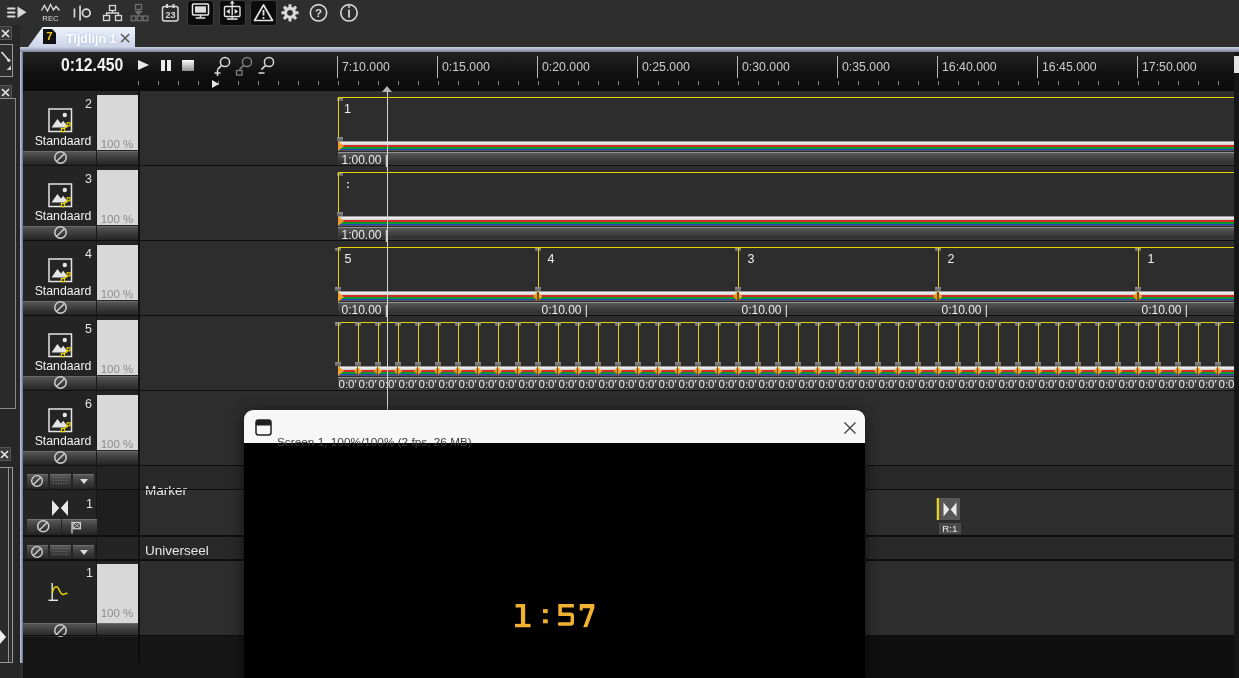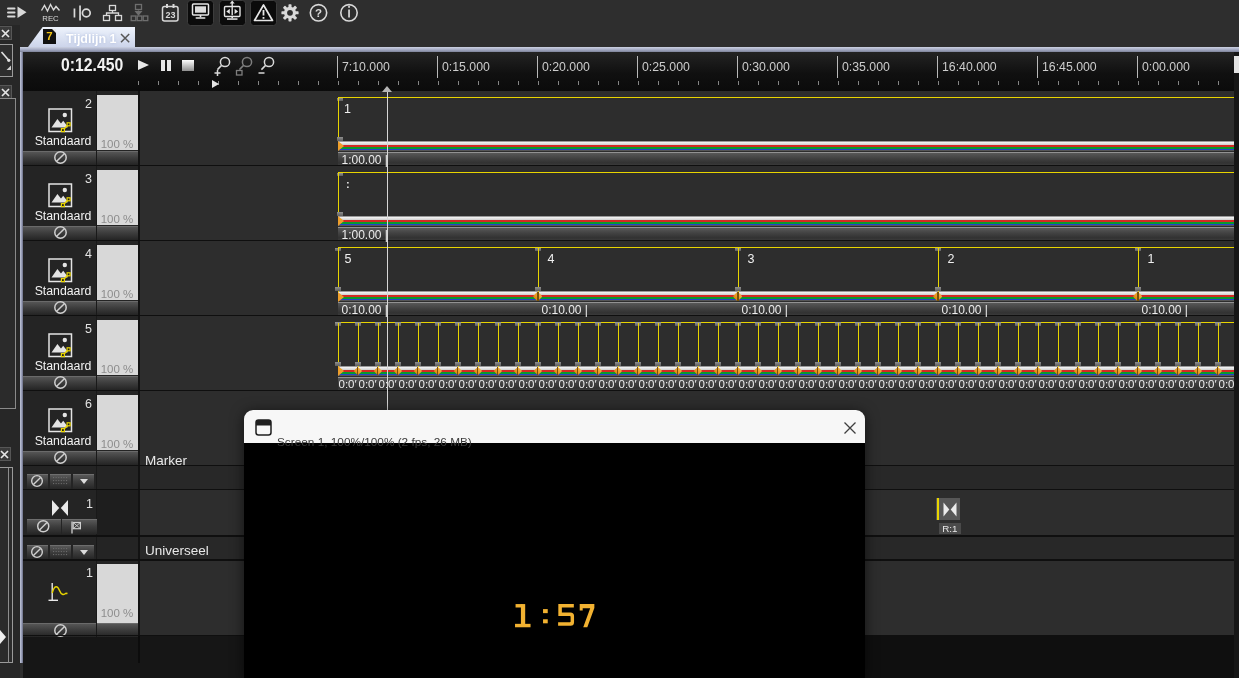--- a/index.html
+++ b/index.html
@@ -53,21 +53,21 @@
 <div style="position:absolute;left:642px;top:60px;font:12.3px 'Liberation Sans',sans-serif;color:#cdcdcd;">0:25.000</div>
 <div style="position:absolute;left:737px;top:56px;width:1px;height:22px;background:#b9b9b9;"></div>
 <div style="position:absolute;left:742px;top:60px;font:12.3px 'Liberation Sans',sans-serif;color:#cdcdcd;">0:30.000</div>
 <div style="position:absolute;left:837px;top:56px;width:1px;height:22px;background:#b9b9b9;"></div>
 <div style="position:absolute;left:842px;top:60px;font:12.3px 'Liberation Sans',sans-serif;color:#cdcdcd;">0:35.000</div>
 <div style="position:absolute;left:937px;top:56px;width:1px;height:22px;background:#b9b9b9;"></div>
 <div style="position:absolute;left:942px;top:60px;font:12.3px 'Liberation Sans',sans-serif;color:#cdcdcd;">16:40.000</div>
 <div style="position:absolute;left:1037px;top:56px;width:1px;height:22px;background:#b9b9b9;"></div>
 <div style="position:absolute;left:1042px;top:60px;font:12.3px 'Liberation Sans',sans-serif;color:#cdcdcd;">16:45.000</div>
 <div style="position:absolute;left:1137px;top:56px;width:1px;height:22px;background:#b9b9b9;"></div>
-<div style="position:absolute;left:1142px;top:60px;font:12.3px 'Liberation Sans',sans-serif;color:#cdcdcd;">0:00.000</div>
+<div style="position:absolute;left:1142px;top:60px;font:12.3px 'Liberation Sans',sans-serif;color:#cdcdcd;">17:50.000</div>
 <i style="position:absolute;left:137.5px;top:81px;width:1px;height:3.5px;background:#858585;"></i>
 <i style="position:absolute;left:157.5px;top:81px;width:1px;height:3.5px;background:#858585;"></i>
 <i style="position:absolute;left:177.5px;top:81px;width:1px;height:3.5px;background:#858585;"></i>
 <i style="position:absolute;left:197.5px;top:81px;width:1px;height:3.5px;background:#858585;"></i>
 <i style="position:absolute;left:217.5px;top:81px;width:1px;height:3.5px;background:#858585;"></i>
 <i style="position:absolute;left:237.5px;top:81px;width:1px;height:3.5px;background:#858585;"></i>
 <i style="position:absolute;left:257.5px;top:81px;width:1px;height:3.5px;background:#858585;"></i>
 <i style="position:absolute;left:277.5px;top:81px;width:1px;height:3.5px;background:#858585;"></i>
 <i style="position:absolute;left:297.5px;top:81px;width:1px;height:3.5px;background:#858585;"></i>
 <i style="position:absolute;left:317.5px;top:81px;width:1px;height:3.5px;background:#858585;"></i>
@@ -610,21 +610,21 @@
     <rect x="13.0" y="3" width="1.1" height="1.1" fill="#6b6b6b"></rect>
     <rect x="0.0" y="6" width="1.1" height="1.1" fill="#6b6b6b"></rect>
     <rect x="2.6" y="6" width="1.1" height="1.1" fill="#6b6b6b"></rect>
     <rect x="5.2" y="6" width="1.1" height="1.1" fill="#6b6b6b"></rect>
     <rect x="7.800000000000001" y="6" width="1.1" height="1.1" fill="#6b6b6b"></rect>
     <rect x="10.4" y="6" width="1.1" height="1.1" fill="#6b6b6b"></rect>
     <rect x="13.0" y="6" width="1.1" height="1.1" fill="#6b6b6b"></rect>
   </svg>
 <div style="position:absolute;left:72.5px;top:474px;width:21px;height:14.5px;background:linear-gradient(180deg,#585858 0,#3e3e3e 45%,#262626 100%);border-top:1px solid #6e6e6e;box-sizing:border-box;"></div>
 <div style="position:absolute;left:79.5px;top:479px;width:0;height:0;border-top:5px solid #dcdcdc;border-left:4px solid transparent;border-right:4px solid transparent;"></div>
-<div style="position:absolute;left:145px;top:453px;font:13.5px 'Liberation Sans',sans-serif;color:#e8e8e8;">Marker</div>
+<div style="position:absolute;left:145px;top:483px;font:13.5px 'Liberation Sans',sans-serif;color:#e8e8e8;">Marker</div>
 <div style="position:absolute;left:23px;top:488.5px;width:1210.5px;height:1.5px;background:#0f0f0f;"></div>
 <div style="position:absolute;left:97px;top:490px;width:40.5px;height:45px;background:#1e1e1e;"></div>
 <svg width="18" height="18" viewBox="0 0 18 18" style="position:absolute;left:51px;top:498.5px;">
 <path d="M1 1 L8.2 9 L1 17 Z" fill="#e9e9e9"></path>
     <path d="M17 1 L9.8 9 L17 17 Z" fill="#e9e9e9"></path>
   </svg>
 <div style="position:absolute;left:86px;top:496.5px;font:12.5px 'Liberation Sans',sans-serif;color:#e3e3e3;">1</div>
 <div style="position:absolute;left:26.5px;top:519px;width:34px;height:14.5px;background:linear-gradient(180deg,#585858 0,#3e3e3e 45%,#262626 100%);border-top:1px solid #6e6e6e;box-sizing:border-box;"></div>
 <svg width="14.5" height="14.5" viewBox="0 0 16 16" style="position:absolute;left:36.25px;top:518.95px;">
     <circle cx="8" cy="8" r="6.1" fill="none" stroke="#cfcfcf" stroke-width="1.6"></circle>

